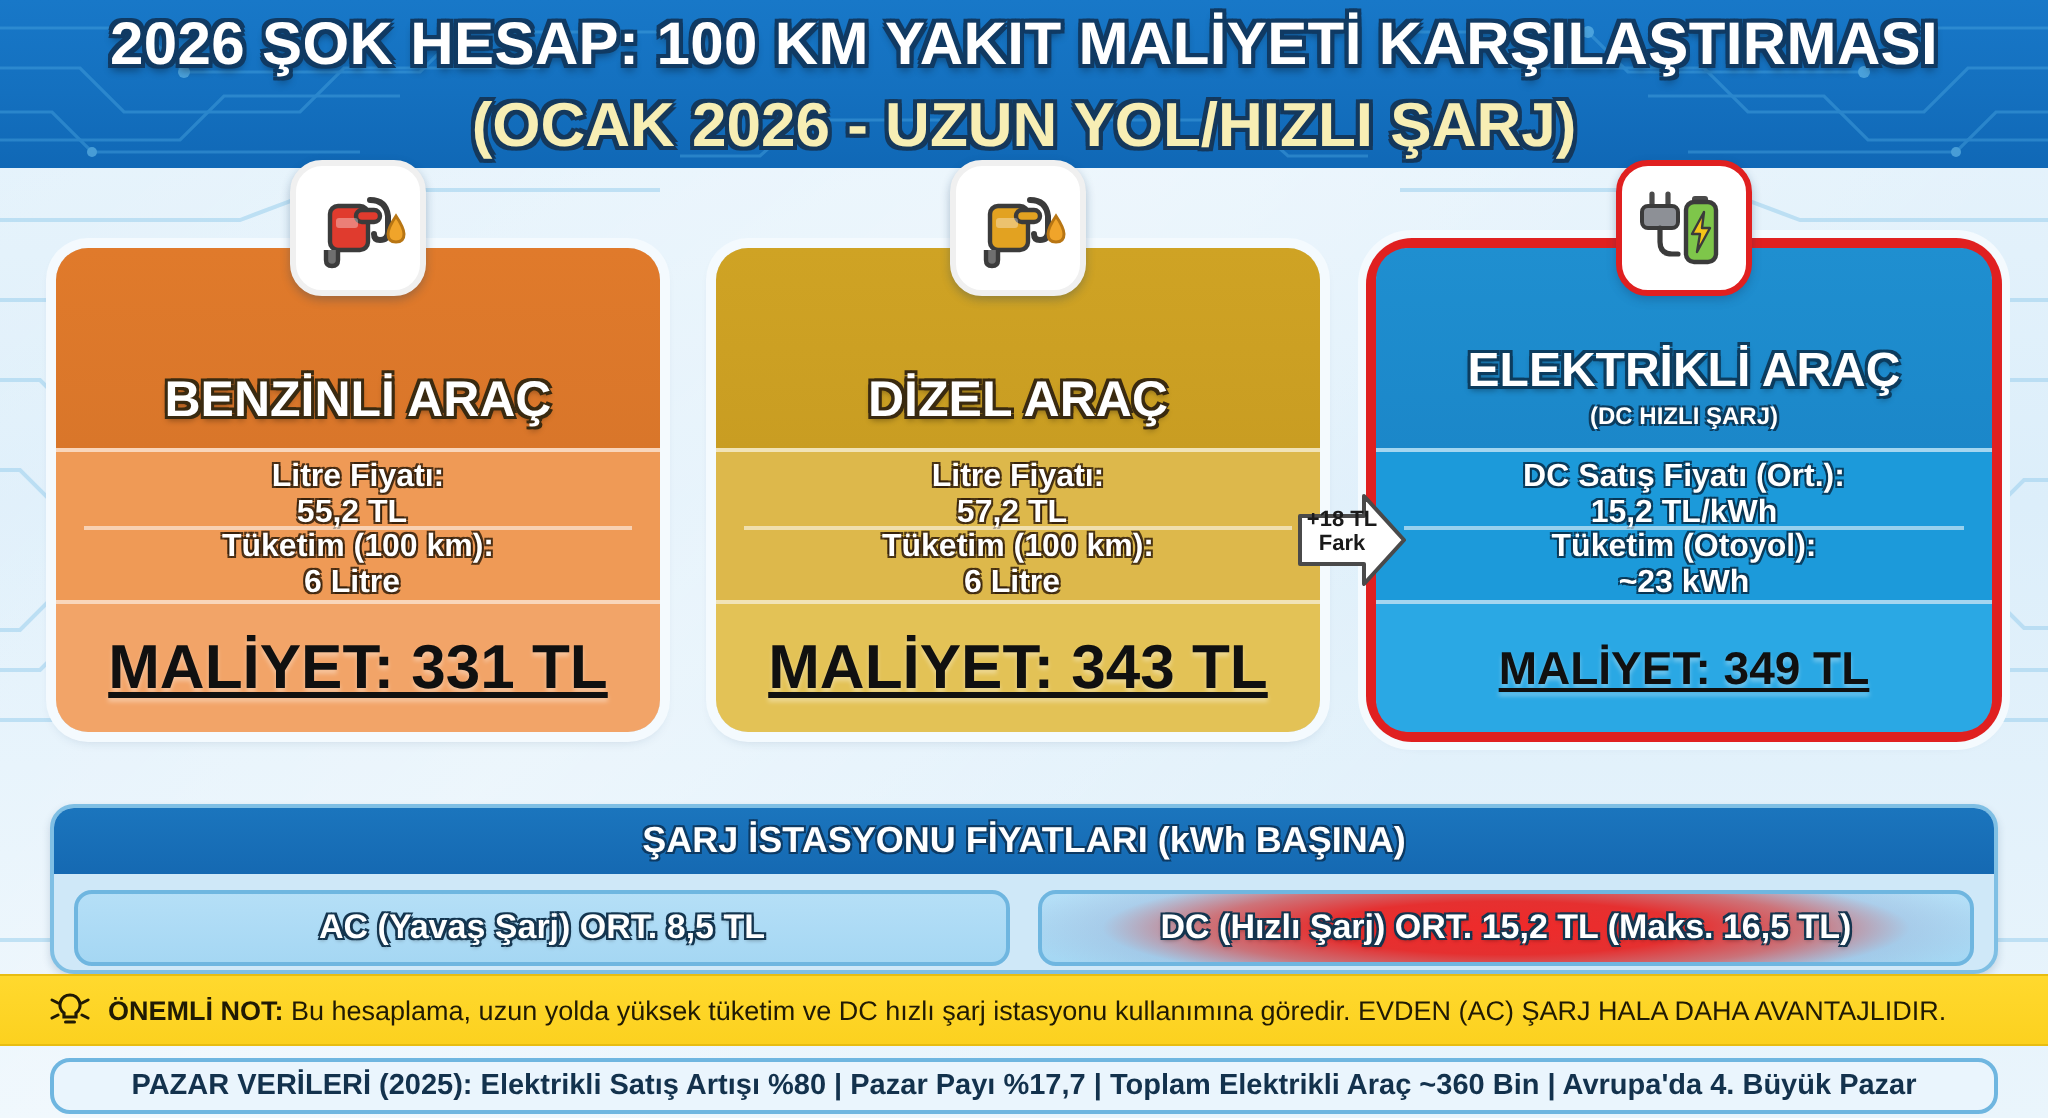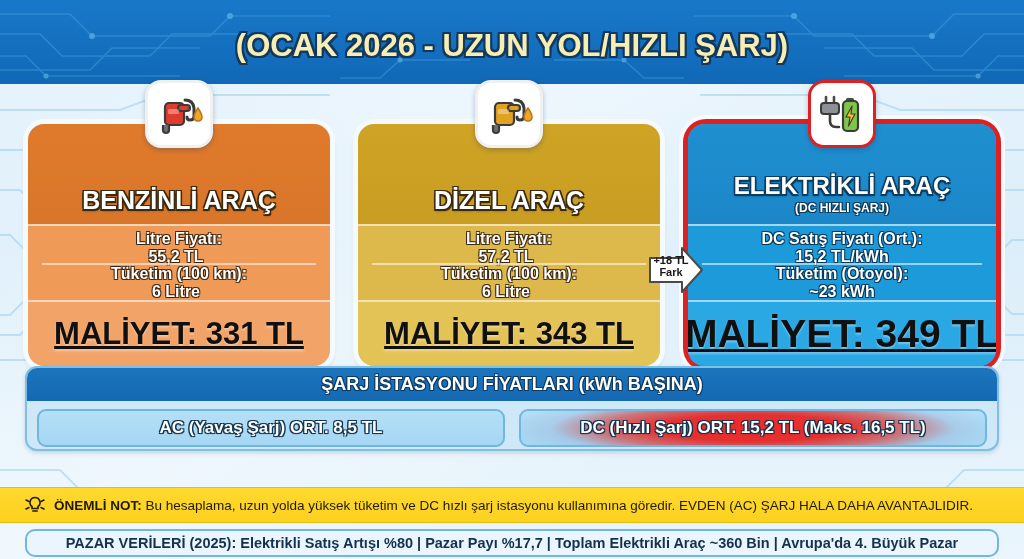--- a/index.html
+++ b/index.html
@@ -109,21 +109,21 @@
   .mid { border-top: 2px solid rgba(255,255,255,.6); border-bottom: 2px solid rgba(255,255,255,.6); }
   .srow .k { }
   .srow .v { padding-right: 6px; }
   .c3 .srow .v { padding-right: 0; }
 
   .cost {
     font-size: 31px; font-weight: bold; color: #101010; white-space: nowrap;
     text-shadow: 0 2px 2px rgba(255,255,255,.35);
     text-decoration: underline;
   }
-  .c3 .cost { font-size: 39px; }
+  .c3 .cost { font-size: 23px; }
 
   
   .badge {
     position: absolute; top: -44px; left: 50%; transform: translateX(-50%);
     width: 68px; height: 68px; border-radius: 16px;
     background: #ffffff; border: 3px solid #f0f0f0;
     display: flex; align-items: center; justify-content: center;
     box-shadow: 0 2px 5px rgba(20,60,100,.3);
   }
   .card.c3 .badge { border: 3px solid #e02020; }
@@ -132,21 +132,21 @@
   .arrow-badge {
     position: absolute; left: 648px; top: 242px; width: 56px; height: 56px; z-index: 20;
   }
   .arrow-badge .txt {
     position: absolute; left: 3px; top: 12px; width: 40px; text-align: center;
     font-size: 11px; font-weight: bold; color: #1a1a1a; line-height: 12px;
   }
 
   
   .station {
-    position: absolute; left: 25px; top: 366px; width: 974px; height: 85px;
+    position: absolute; left: 25px; top: 402px; width: 974px; height: 85px;
     background: #cfe8f8; border: 2px solid #7fbfe4; border-radius: 12px;
     box-shadow: 0 2px 4px rgba(20,60,100,.18);
     overflow: hidden;
   }
   .station-head {
     height: 33px; background: linear-gradient(180deg,#1b75bd 0%, #1569b2 100%);
     display: flex; align-items: center; justify-content: center;
   }
   .station-head span {
     font-size: 18px; font-weight: bold; color: #ffffff; white-space: nowrap;
@@ -230,20 +230,21 @@
           <circle cx="230" cy="16" r="3"></circle>
         <circle cx="46" cy="76" r="2.5"></circle>
           <circle cx="932" cy="36" r="3"></circle>
         <circle cx="794" cy="16" r="3"></circle>
           <circle cx="978" cy="76" r="2.5"></circle>
         <circle cx="400" cy="60" r="2.5"></circle>
           <circle cx="624" cy="60" r="2.5"></circle>
       </g>
     </svg>
     <div class="header-inner">
+      <div class="title">2026 ŞOK HESAP: 100 KM YAKIT MALİYETİ KARŞILAŞTIRMASI</div>
       <div class="subtitle">(OCAK 2026 - UZUN YOL/HIZLI ŞARJ)</div>
     </div>
   </div>
 
   <div class="cards">
 
     <div class="card c1">
       <div class="card-body">
         <div class="top">
           <div class="card-name">BENZİNLİ ARAÇ</div>

